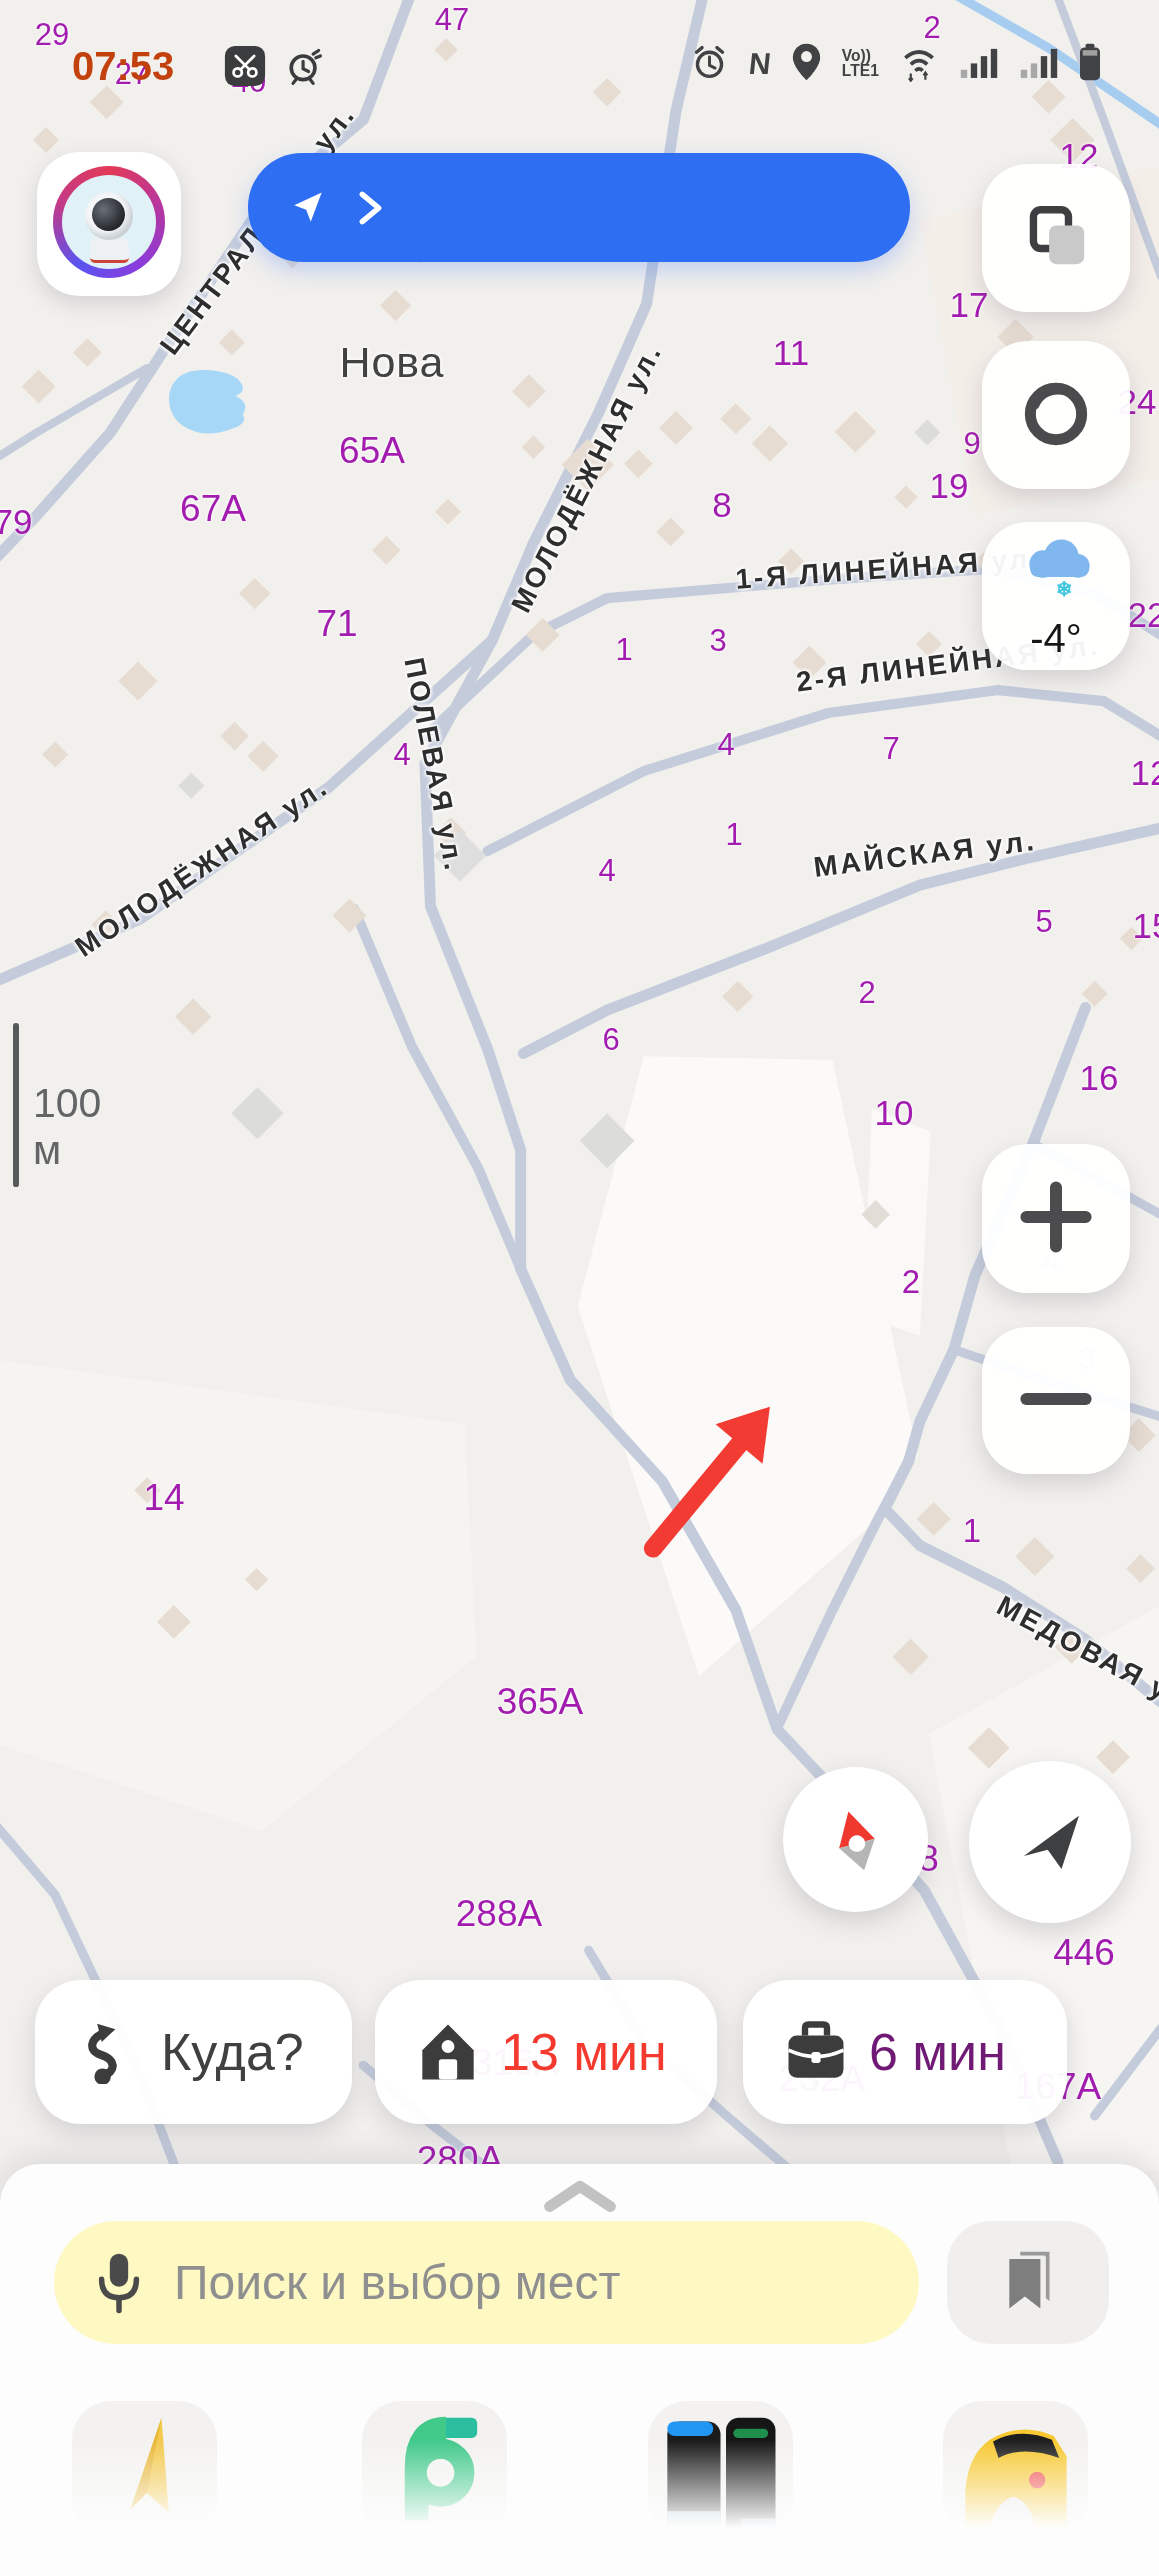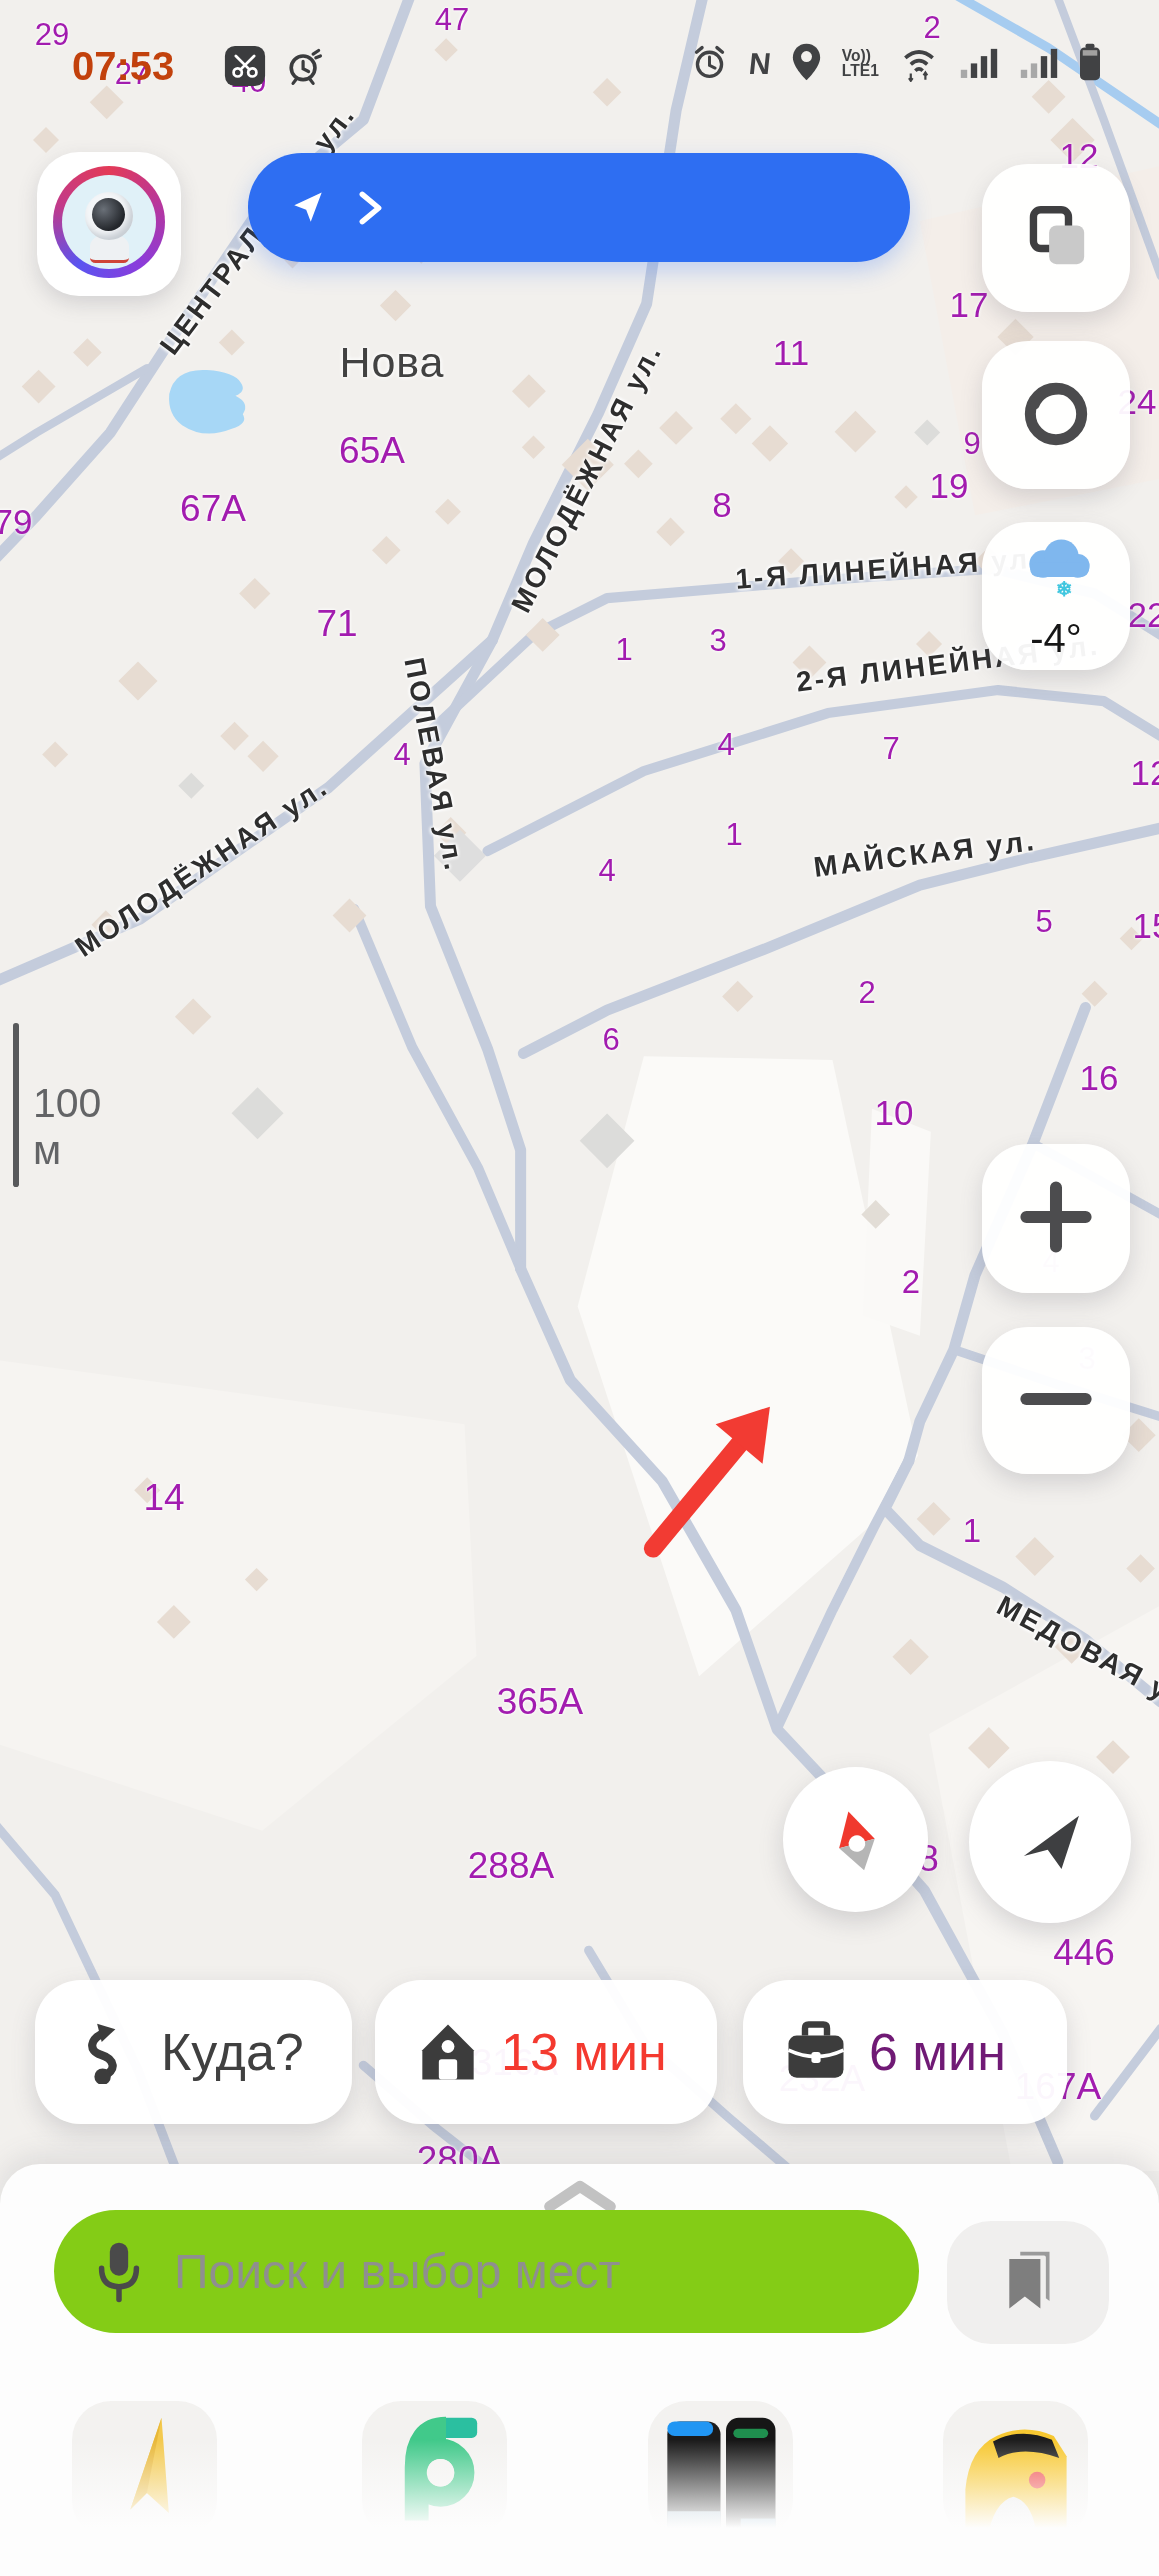--- a/index.html
+++ b/index.html
@@ -48,21 +48,21 @@
   .weather-temp{position:absolute;width:100%;text-align:center;bottom:9.2px;font-size:40px;color:#161616;}
   .round-btn{position:absolute;background:#fff;border-radius:50%;z-index:11;
       box-shadow:0 9.2px 24px rgba(90,90,105,.22);display:flex;align-items:center;justify-content:center;}
   
   .pill-btn{position:absolute;top:1980px;height:144px;background:rgba(255,255,255,.96);border-radius:46px;
       z-index:12;display:flex;align-items:center;box-shadow:0 9.2px 24px rgba(90,90,105,.20);}
   .pill-label{font-size:52px;color:#404040;margin-left:20px;font-weight:500;white-space:nowrap;}
   
   .sheet{position:absolute;left:0;top:2164px;width:1159px;height:412px;background:#fdfdfd;
       border-radius:40px 40px 0 0;z-index:13;box-shadow:0 -7.4px 28px rgba(90,90,105,.14);}
-  .search-field{position:absolute;left:54px;top:46px;width:865px;height:123px;background:#84cc16;
+  .search-field{position:absolute;left:54px;top:57px;width:865px;height:123px;background:#fef9c3;
       border-radius:62px;display:flex;align-items:center;}
   .search-input{border:none;outline:none;background:transparent;font-size:48px;color:#5a5a5a;
       font-family:"Liberation Sans",sans-serif;width:644px;}
   .search-input::placeholder{color:#8f8f8f;opacity:1;}
   .bm-btn{position:absolute;left:947px;top:57px;width:162px;height:123px;background:#f0efee;
       border-radius:44px;display:flex;align-items:center;justify-content:center;}
   .app-tile{position:absolute;top:237px;width:145px;height:138px;background:#f3f2f0;border-radius:39px;
       display:flex;align-items:flex-start;justify-content:center;overflow:hidden;}
   .tile-fade{position:absolute;left:0;top:276px;width:1159px;height:110px;z-index:5;
       background:linear-gradient(rgba(253,253,253,0),#fdfdfd 80%);pointer-events:none;}
@@ -200,21 +200,21 @@
     <span class="map-num" style="left: 607px; top: 871px; font-size: 31px; opacity: 1;">4</span>
     <span class="map-num" style="left: 611px; top: 1040px; font-size: 31px; opacity: 1;">6</span>
     <span class="map-num" style="left: 894px; top: 1113px; font-size: 35px; opacity: 1;">10</span>
     <span class="map-num" style="left: 1099px; top: 1078px; font-size: 35px; opacity: 1;">16</span>
     <span class="map-num" style="left: 911px; top: 1282px; font-size: 33px; opacity: 1;">2</span>
     <span class="map-num" style="left: 1150px; top: 773px; font-size: 35px; opacity: 1;">12</span>
     <span class="map-num" style="left: 1152px; top: 926px; font-size: 35px; opacity: 1;">15</span>
     <span class="map-num" style="left: 1147px; top: 615px; font-size: 35px; opacity: 1;">22</span>
     <span class="map-num" style="left: 164px; top: 1498px; font-size: 37px; opacity: 1;">14</span>
     <span class="map-num" style="left: 540px; top: 1702px; font-size: 37px; opacity: 1;">365А</span>
-    <span class="map-num" style="left: 499px; top: 1866px; font-size: 37px; opacity: 1; margin-left: 12px;">288А</span>
+    <span class="map-num" style="left: 499px; top: 1914px; font-size: 37px; opacity: 1;">288А</span>
     <span class="map-num" style="left: 908px; top: 1859px; font-size: 37px; opacity: 1;">458</span>
     <span class="map-num" style="left: 1084px; top: 1953px; font-size: 37px; opacity: 1;">446</span>
     <span class="map-num" style="left: 972px; top: 1531px; font-size: 33px; opacity: 1;">1</span>
     <span class="map-num" style="left: 1058px; top: 2087px; font-size: 37px; opacity: 1;">167А</span>
     <span class="map-num" style="left: 460px; top: 2160px; font-size: 37px; opacity: 1;">280А</span>
     <span class="map-num" style="left: 515px; top: 2063px; font-size: 37px; opacity: 1;">316А</span>
     <span class="map-num" style="left: 822px; top: 2079px; font-size: 37px; opacity: 1;">232А</span>
     <span class="map-num" style="left: 1051px; top: 1262px; font-size: 31px; opacity: 0.3;">4</span>
     <span class="map-num" style="left: 1087px; top: 1359px; font-size: 31px; opacity: 0.3;">3</span>
   </div>

